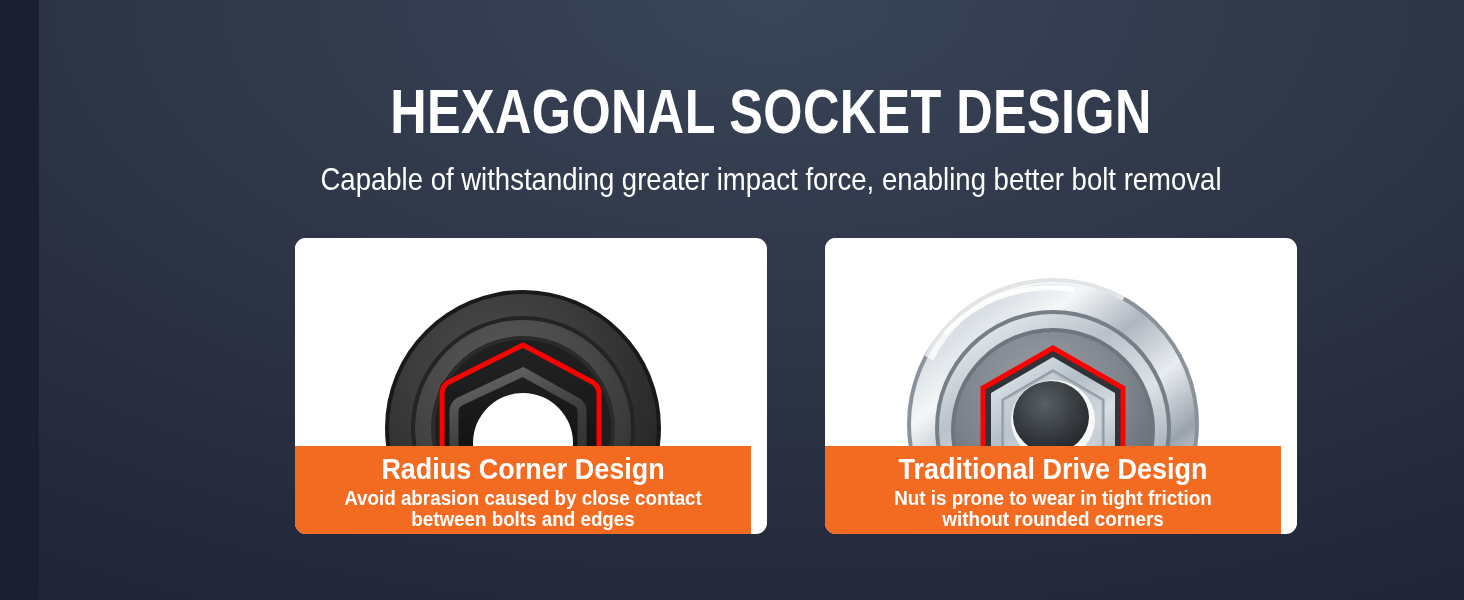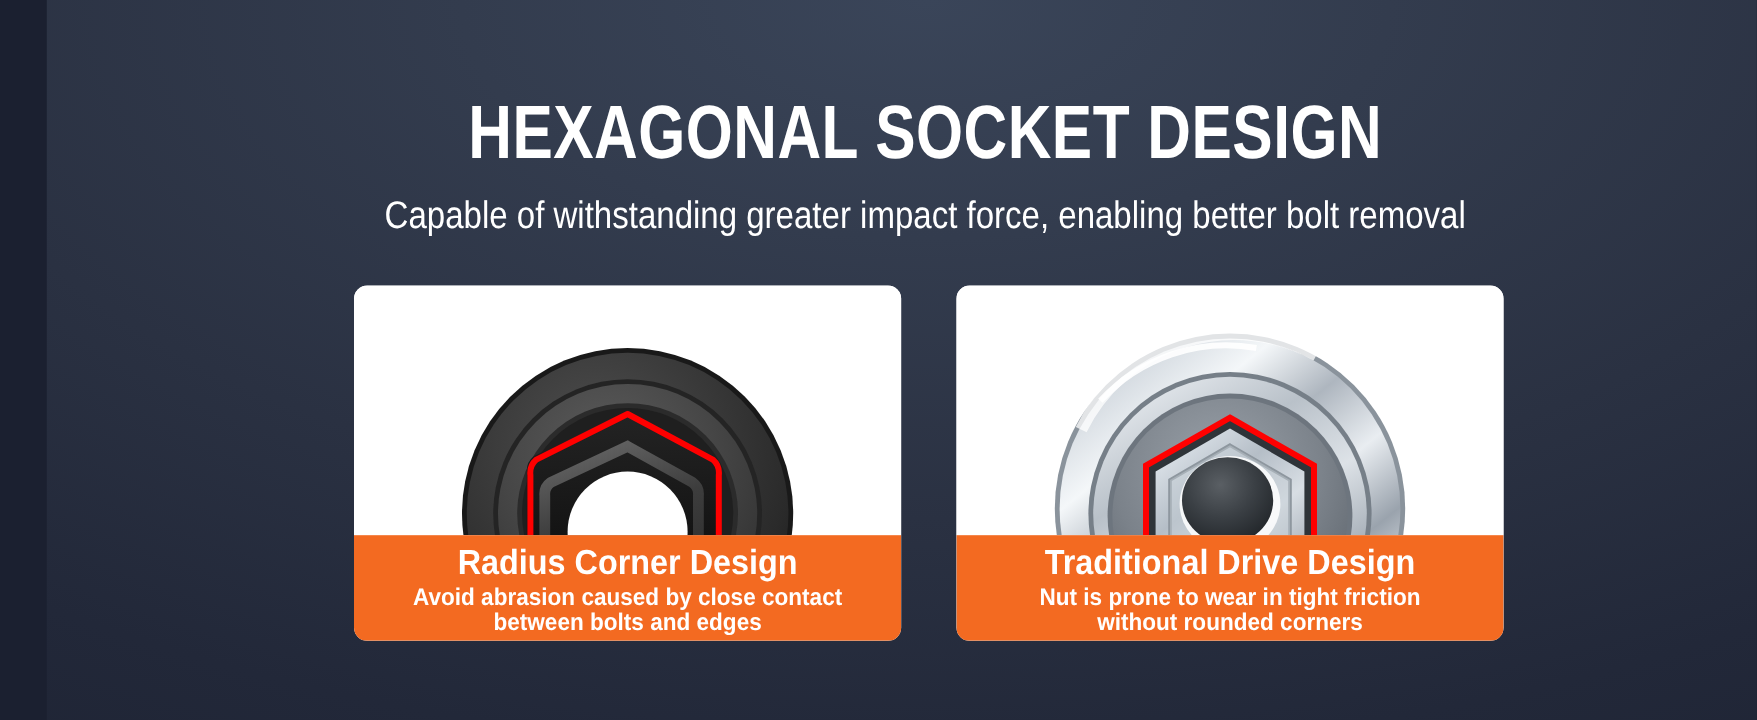--- a/index.html
+++ b/index.html
@@ -64,23 +64,24 @@
 
   
   .card {
     position: absolute;
     top: 238px;
     width: 456px;
     height: 296px;
     background: #ffffff;
     border-radius: 11px;
     overflow: hidden;
+    padding-left: 16px;
   }
   #card-left  { left: 256px; }
-  #card-right { left: 758px; }
+  #card-right { left: 786px; }
 
   .photo {
     position: absolute;
     top: 0;
     left: 0;
     width: 456px;
     height: 208px;
     background: #ffffff;
     overflow: hidden;
   }

